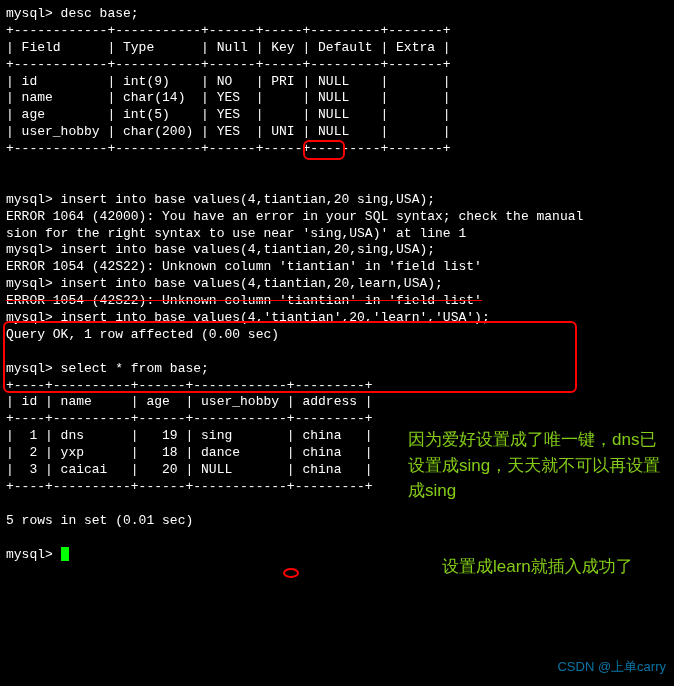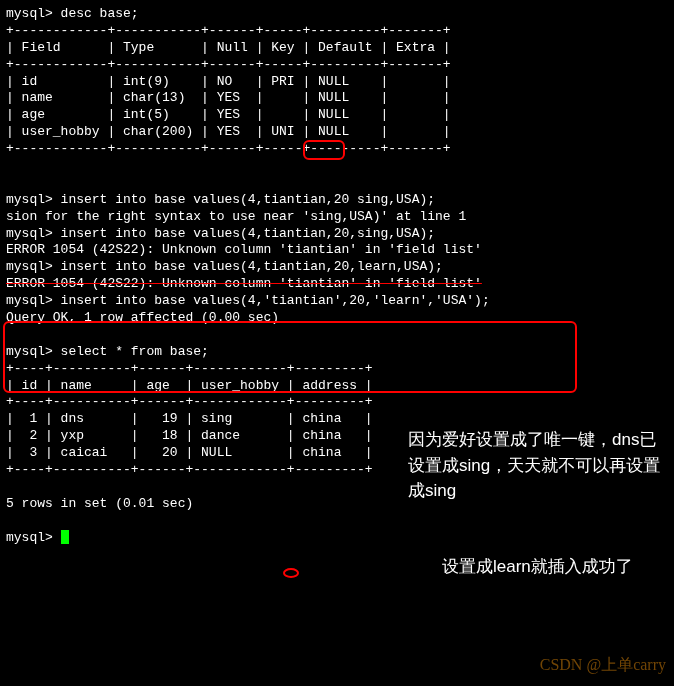--- a/index.html
+++ b/index.html
@@ -24,33 +24,33 @@
       vertical-align: middle;
     }
     .redbox1 {
       position: absolute;
       border: 2px solid #ff0000;
       border-radius: 6px;
       pointer-events: none;
     }
     .note {
       position: absolute;
-      color: #ffffff;
+      color: #84cc16;
       font-family: sans-serif;
       font-size: 17px;
       line-height: 1.5;
       font-weight: 500;
     }
     .watermark {
       position: absolute;
       right: 8px;
       bottom: 10px;
-      color: #a16207;
-      font-family: Liberation Serif, serif;
-      font-size: 16px;
+      color: #0ea5e9;
+      font-family: Liberation Sans, sans-serif;
+      font-size: 13px;
       opacity: 0.7;
     }
     .red-oval {
       position: absolute;
       border: 2px solid #ff0000;
       border-radius: 50%;
       width: 16px;
       height: 10px;
       pointer-events: none;
     }
@@ -61,27 +61,28 @@
   </style>
 </head>
 <body>
 
 <div class="terminal">
   <div class="line">mysql&gt; desc base;</div>
   <div class="line">+------------+-----------+------+-----+---------+-------+</div>
   <div class="line">| Field      | Type      | Null | Key | Default | Extra |</div>
   <div class="line">+------------+-----------+------+-----+---------+-------+</div>
   <div class="line">| id         | int(9)    | NO   | PRI | NULL    |       |</div>
-  <div class="line">| name       | char(13)  | YES  |     | NULL    |       |</div>
+  <div class="line">| name       | char(14)  | YES  |     | NULL    |       |</div>
   <div class="line">| age        | int(5)    | YES  |     | NULL    |       |</div>
   <div class="line">| user_hobby | char(200) | YES  | UNI | NULL    |       |</div>
   <div class="line">+------------+-----------+------+-----+---------+-------+</div>
   <div class="line">&nbsp;</div>
   <div class="line">&nbsp;</div>
   <div class="line">mysql&gt; insert into base values(4,tiantian,20 sing,USA);</div>
+  <div class="line">ERROR 1064 (42000): You have an error in your SQL syntax; check the manual </div>
   <div class="line">sion for the right syntax to use near 'sing,USA)' at line 1</div>
   <div class="line">mysql&gt; insert into base values(4,tiantian,20,sing,USA);</div>
   <div class="line">ERROR 1054 (42S22): Unknown column 'tiantian' in 'field list'</div>
   <div class="line">mysql&gt; insert into base values(4,tiantian,20,learn,USA);</div>
   <div class="line strike">ERROR 1054 (42S22): Unknown column 'tiantian' in 'field list'</div>
   <div class="line">mysql&gt; insert into base values(4,'tiantian',20,'learn','USA');</div>
   <div class="line">Query OK, 1 row affected (0.00 sec)</div>
   <div class="line">&nbsp;</div>
   <div class="line">mysql&gt; select * from base;</div>
   <div class="line">+----+----------+------+------------+---------+</div>

